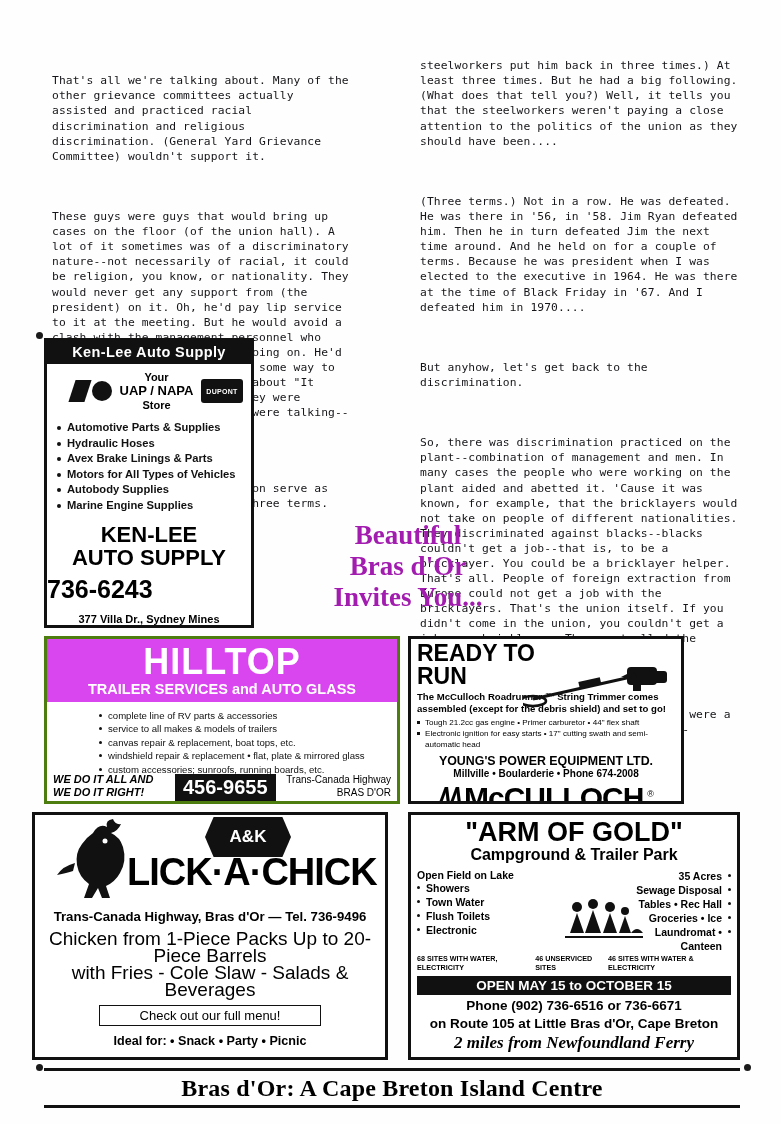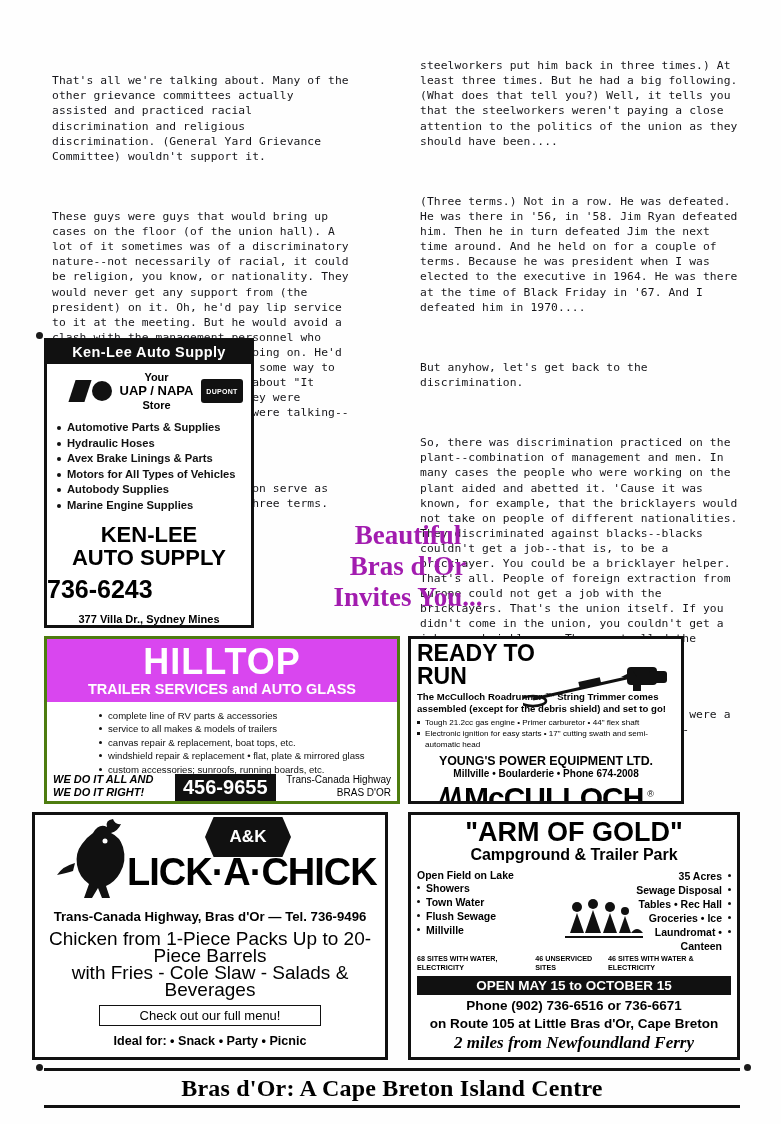--- a/index.html
+++ b/index.html
@@ -350,22 +350,22 @@
         <path d="M49 20 l-7 20 h14 z" fill="#111"></path>
       <circle cx="64" cy="18" r="4" fill="#111"></circle>
         <path d="M64 23 l-6 17 h12 z" fill="#111"></path>
       <path d="M70 40 q6 -8 12 0 z" fill="#111"></path>
     </svg>
     <div class="cols">
       <div class="lcol">
         <div class="hdl">Open Field on Lake</div>
         <div class="it">Showers</div>
         <div class="it">Town Water</div>
-        <div class="it">Flush Sewage</div>
-        <div class="it">Millville</div>
+        <div class="it">Flush Toilets</div>
+        <div class="it">Electronic</div>
       </div>
       <div class="rcol">
         <div class="it">35 Acres</div>
         <div class="it">Sewage Disposal</div>
         <div class="it">Tables • Rec Hall</div>
         <div class="it">Groceries • Ice</div>
         <div class="it">Laundromat • Canteen</div>
       </div>
     </div>
     <div class="sites">

